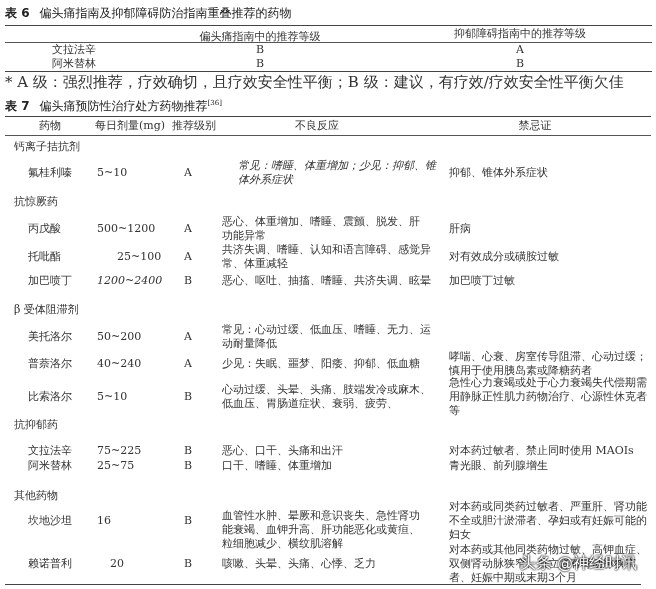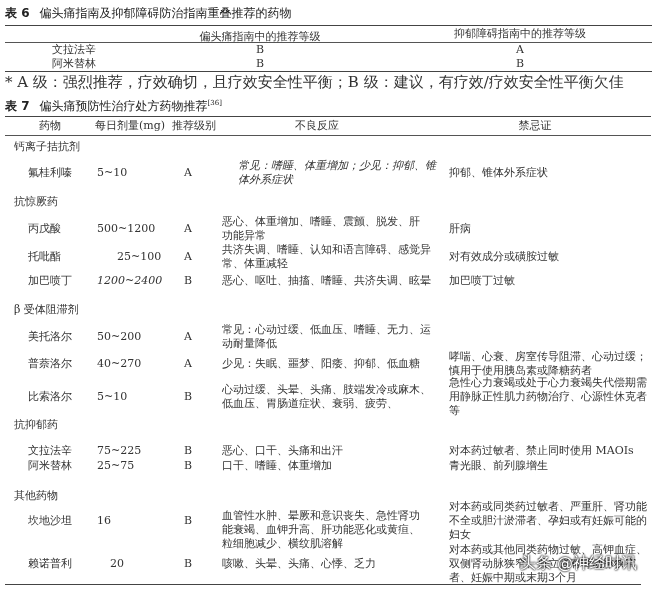--- a/index.html
+++ b/index.html
@@ -81,21 +81,21 @@
 <div class="cell" style="left:222px; top:274px; white-space:nowrap;">恶心、呕吐、抽搐、嗜睡、共济失调、眩晕</div>
 <div class="cell wrap" style="left:449px; width:200px; top:274px;">加巴喷丁过敏</div>
 
 <div class="cell" style="left:14px; top:303px;">β 受体阻滞剂</div>
 <div class="cell" style="left:28px; top:330px;">美托洛尔</div>
 <div class="cell" style="left:97px; top:330px;">50~200</div>
 <div class="cell" style="left:184px; top:330px;">A</div>
 <div class="cell wrap" style="left:222px; width:210px; top:323px;">常见：心动过缓、低血压、嗜睡、无力、运动耐量降低</div>
 
 <div class="cell" style="left:28px; top:357px;">普萘洛尔</div>
-<div class="cell" style="left:97px; top:357px;">40~270</div>
+<div class="cell" style="left:97px; top:357px;">40~240</div>
 <div class="cell" style="left:184px; top:357px;">A</div>
 <div class="cell" style="left:222px; top:357px; white-space:nowrap;">少见：失眠、噩梦、阳痿、抑郁、低血糖</div>
 <div class="cell wrap" style="left:449px; width:204px; top:350px;">哮喘、心衰、房室传导阻滞、心动过缓；慎用于使用胰岛素或降糖药者</div>
 
 <div class="cell" style="left:28px; top:390px;">比索洛尔</div>
 <div class="cell" style="left:97px; top:390px;">5~10</div>
 <div class="cell" style="left:184px; top:390px;">B</div>
 <div class="cell wrap" style="left:222px; width:210px; top:383px;">心动过缓、头晕、头痛、肢端发冷或麻木、低血压、胃肠道症状、衰弱、疲劳、</div>
 <div class="cell wrap" style="left:449px; width:204px; top:376px;">急性心力衰竭或处于心力衰竭失代偿期需用静脉正性肌力药物治疗、心源性休克者等</div>
 

